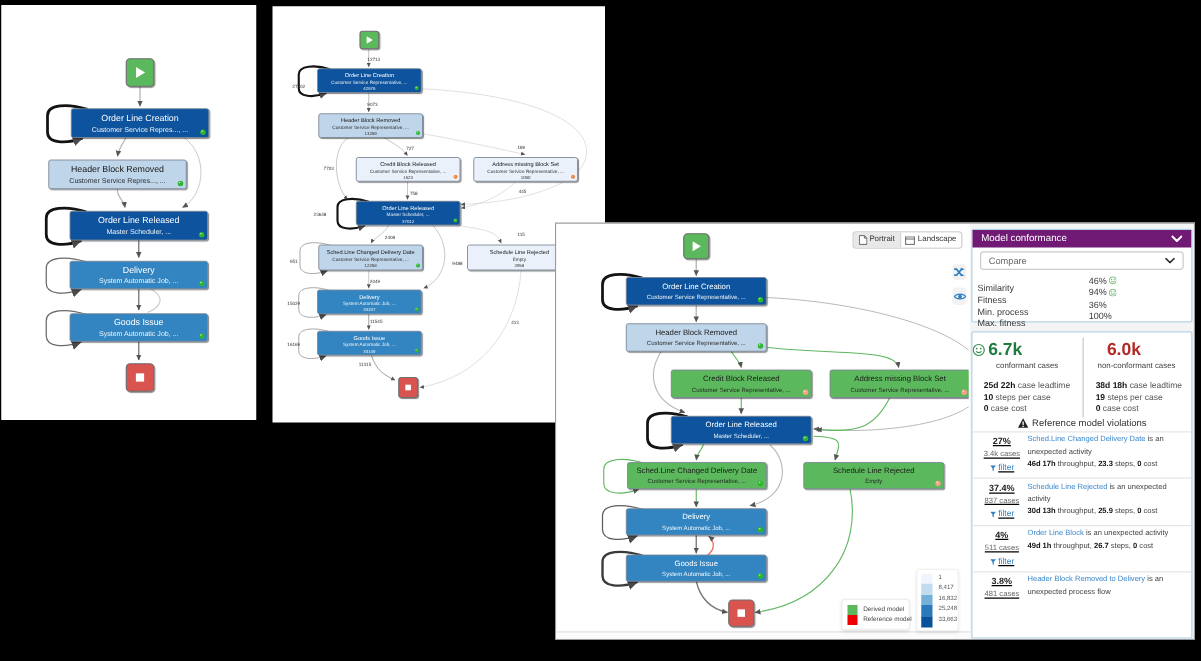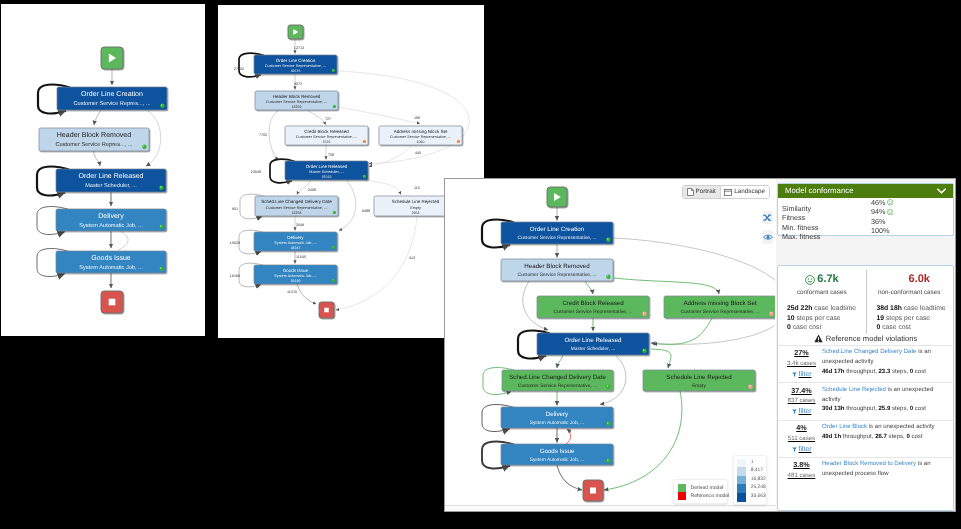--- a/index.html
+++ b/index.html
@@ -40,36 +40,36 @@
   .legendrow .lb{font-size:5.1px;color:#444;line-height:8.1px;white-space:nowrap;}
 
   .scalebox{position:absolute;background:#fff;border:1px solid #f2f2f2;border-radius:3px;
             box-shadow:0 1px 2.5px rgba(0,0,0,.10);padding:2.6px 3px 2.6px 3.4px;box-sizing:border-box;}
   .scalerow{display:flex;align-items:center;gap:5px;height:8.6px;}
   .scalerow .sw{width:8.4px;height:8.6px;flex:none;}
   .scalerow .lb{font-size:4.9px;color:#555;line-height:8.6px;}
 
   
   .card{background:#fff;border:1px solid #b7d3e8;border-radius:2px;box-sizing:border-box;}
-  .cardhead{background:#4d7c0f;color:#fff;font-size:7.8px;padding:4px 7px;display:flex;
+  .cardhead{background:#701a75;color:#fff;font-size:7.8px;padding:4px 7px;display:flex;
             align-items:center;justify-content:space-between;font-weight:normal;line-height:1;
             height:14px;box-sizing:border-box;}
   .selbox{margin:3px 6px 4px 6px;border:1px solid #ccc;border-radius:3px;background:#fff;
           font-size:7.4px;color:#666;padding:0 6px;display:flex;align-items:center;
           justify-content:space-between;height:15px;box-sizing:border-box;}
   .metrics{padding:0 6px 0 4px;}
   .mrow{display:flex;align-items:center;font-size:7.2px;color:#3a3a3a;height:9.3px;}
   .mrow .mlab{width:89px;flex:none;margin-top:12px;}
   .mrow .mval{width:auto;flex:none;margin-right:1.5px;}
 
   .sumtop{display:flex;position:relative;}
   .sumdiv{position:absolute;left:50%;top:4px;bottom:-38px;width:1px;background:#c9c9c9;}
   .sumcol{flex:1;text-align:center;padding:7px 0 0 0;}
   .sumcol.divider{}
-  .bignum{font-size:11px;font-weight:bold;line-height:13px;white-space:nowrap;display:flex;align-items:center;justify-content:center;gap:1px;}
+  .bignum{font-size:14px;font-weight:bold;line-height:13px;white-space:nowrap;display:flex;align-items:center;justify-content:flex-start;gap:1px;}
   .bignum svg{display:inline-block;flex:none;}
   .bigcap{font-size:6.3px;color:#444;margin-top:3px;}
   .sumstats{display:flex;padding:8px 0 0 0;}
   .sumstat{flex:1;font-size:6.8px;color:#555;line-height:9.6px;padding-left:9px;}
   .sumstat.r{padding-left:13px;}
   .sumstat b{color:#111;font-weight:bold;}
 
   .viotitle{text-align:center;font-size:7.6px;color:#333;padding:1px 0 2px 0;
             display:flex;justify-content:center;gap:3px;}
   .viorow{display:flex;border-top:1px solid #e6e6e6;padding:2.5px 3px 2.5px 3px;}
@@ -517,20 +517,26 @@
 
     <div class="rightpane">
 
       <div class="card" style="position:absolute;left:1px;top:4px;width:177px;">
         <div class="cardhead">
           <span>Model conformance</span>
           <svg width="9" height="6" viewBox="0 0 10 6">
               <path d="M1 1 L5 5 L9 1" fill="none" stroke="#fff" stroke-width="1.8" stroke-linecap="round" stroke-linejoin="round"></path>
             </svg>
         </div>
+        <div class="selbox">
+          <span>Compare</span>
+          <svg width="8" height="5" viewBox="0 0 10 6">
+              <path d="M1 1 L5 5 L9 1" fill="none" stroke="#333" stroke-width="1.5" stroke-linecap="round" stroke-linejoin="round"></path>
+            </svg>
+        </div>
         <div class="metrics" id="metricslist">
             <div class="mrow">
               <div class="mlab">Similarity</div>
               <div class="mval">46%</div>
               <span>
                 <svg width="6.5" height="6.5" viewBox="0 0 12 12" style="vertical-align:-0.5px">
                   <circle cx="6" cy="6" r="5.2" fill="none" stroke="#4faf52" stroke-width="1.2"></circle>
                   <circle cx="4.1" cy="4.6" r="0.9" fill="#4faf52"></circle>
                   <circle cx="7.9" cy="4.6" r="0.9" fill="#4faf52"></circle>
                   <path d="M3.4 7.3 Q6 9.6 8.6 7.3" fill="none" stroke="#4faf52" stroke-width="1.2"></path>
@@ -543,21 +549,21 @@
               <span>
                 <svg width="6.5" height="6.5" viewBox="0 0 12 12" style="vertical-align:-0.5px">
                   <circle cx="6" cy="6" r="5.2" fill="none" stroke="#4faf52" stroke-width="1.2"></circle>
                   <circle cx="4.1" cy="4.6" r="0.9" fill="#4faf52"></circle>
                   <circle cx="7.9" cy="4.6" r="0.9" fill="#4faf52"></circle>
                   <path d="M3.4 7.3 Q6 9.6 8.6 7.3" fill="none" stroke="#4faf52" stroke-width="1.2"></path>
                 </svg>
               </span>
             </div>
             <div class="mrow">
-              <div class="mlab">Min. fitness</div>
+              <div class="mlab">Min. process</div>
               <div class="mval">36%</div>
             </div>
             <div class="mrow">
               <div class="mlab">Max. fitness</div>
               <div class="mval">100%</div>
             </div>
           </div>
       </div>
 
       <div class="card" style="position:absolute;left:1px;top:86px;width:177px;height:246px;overflow:hidden;">

